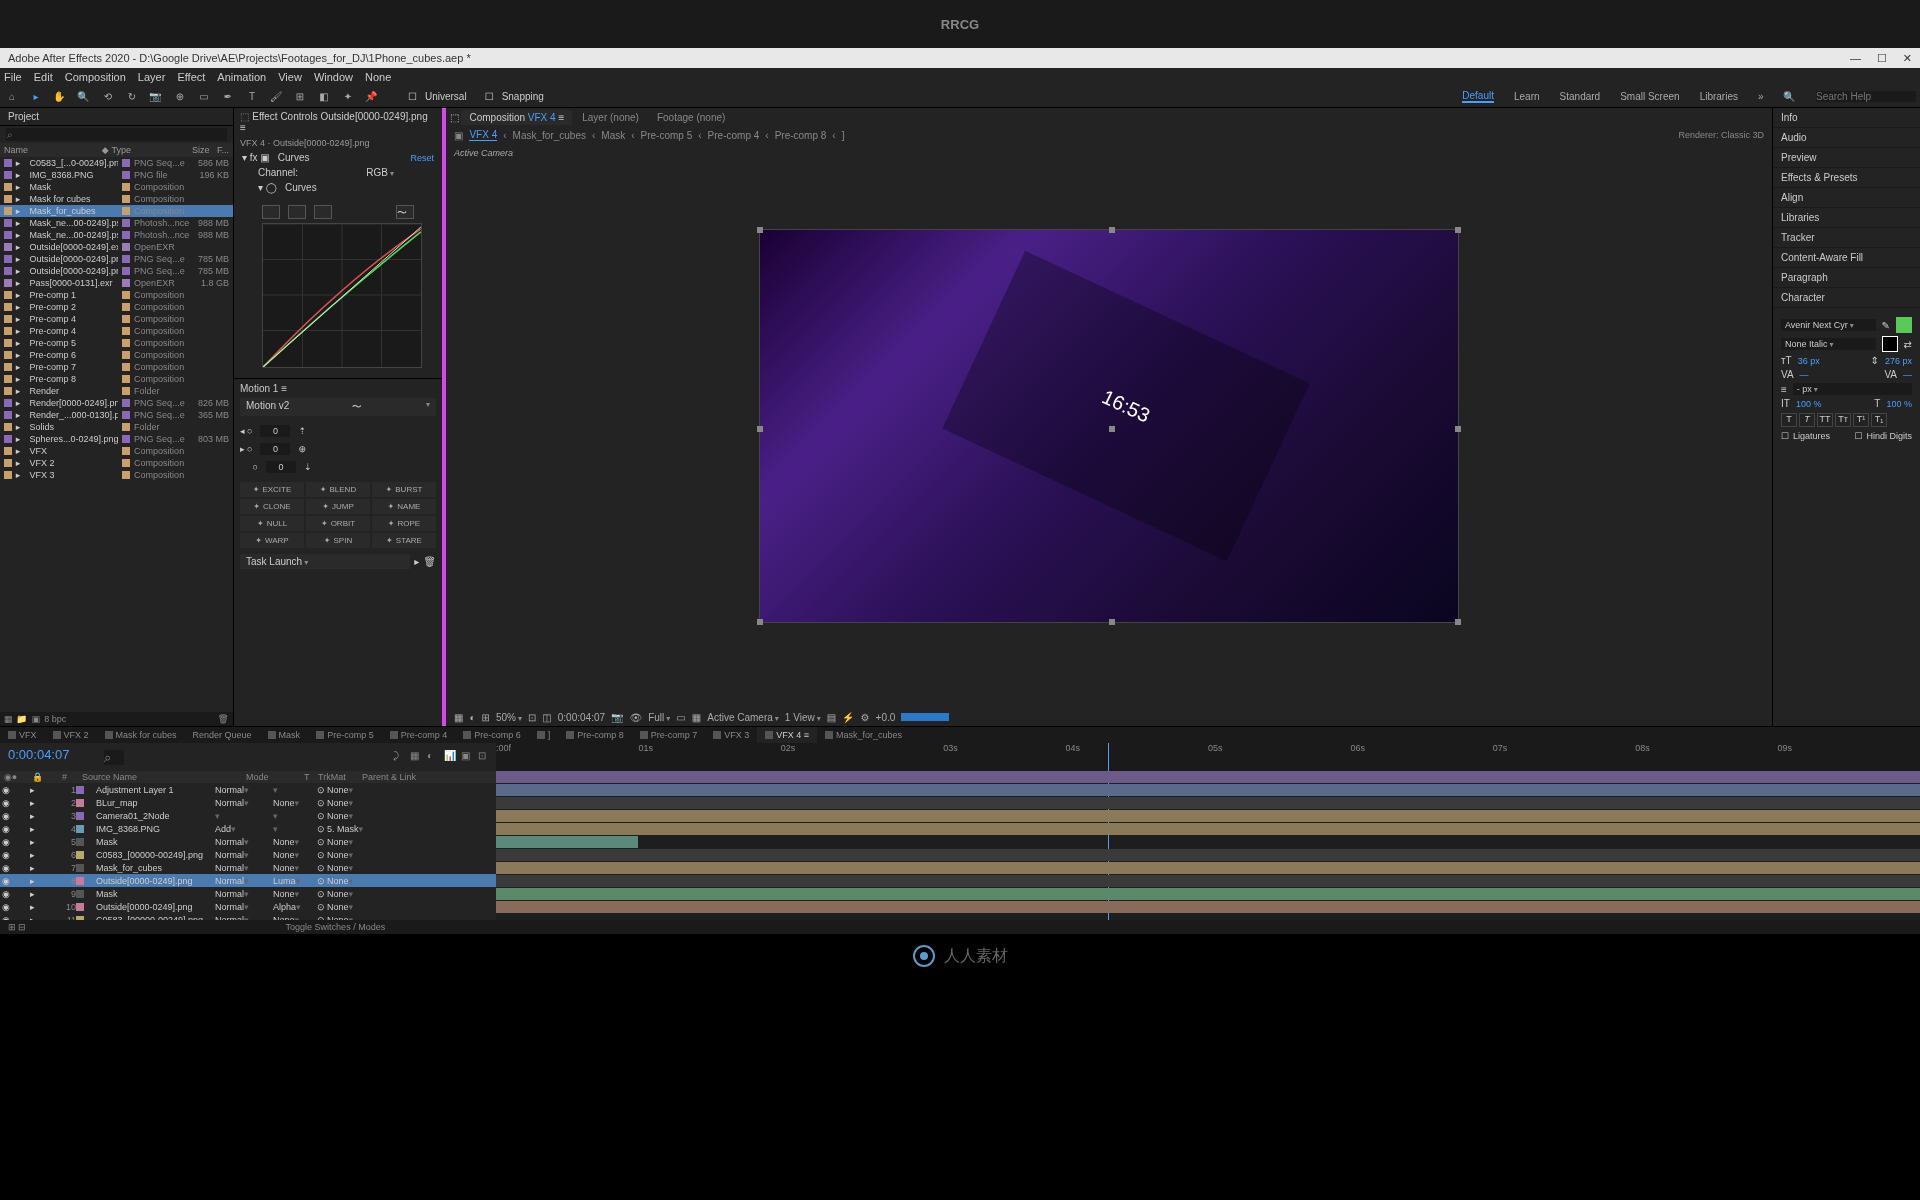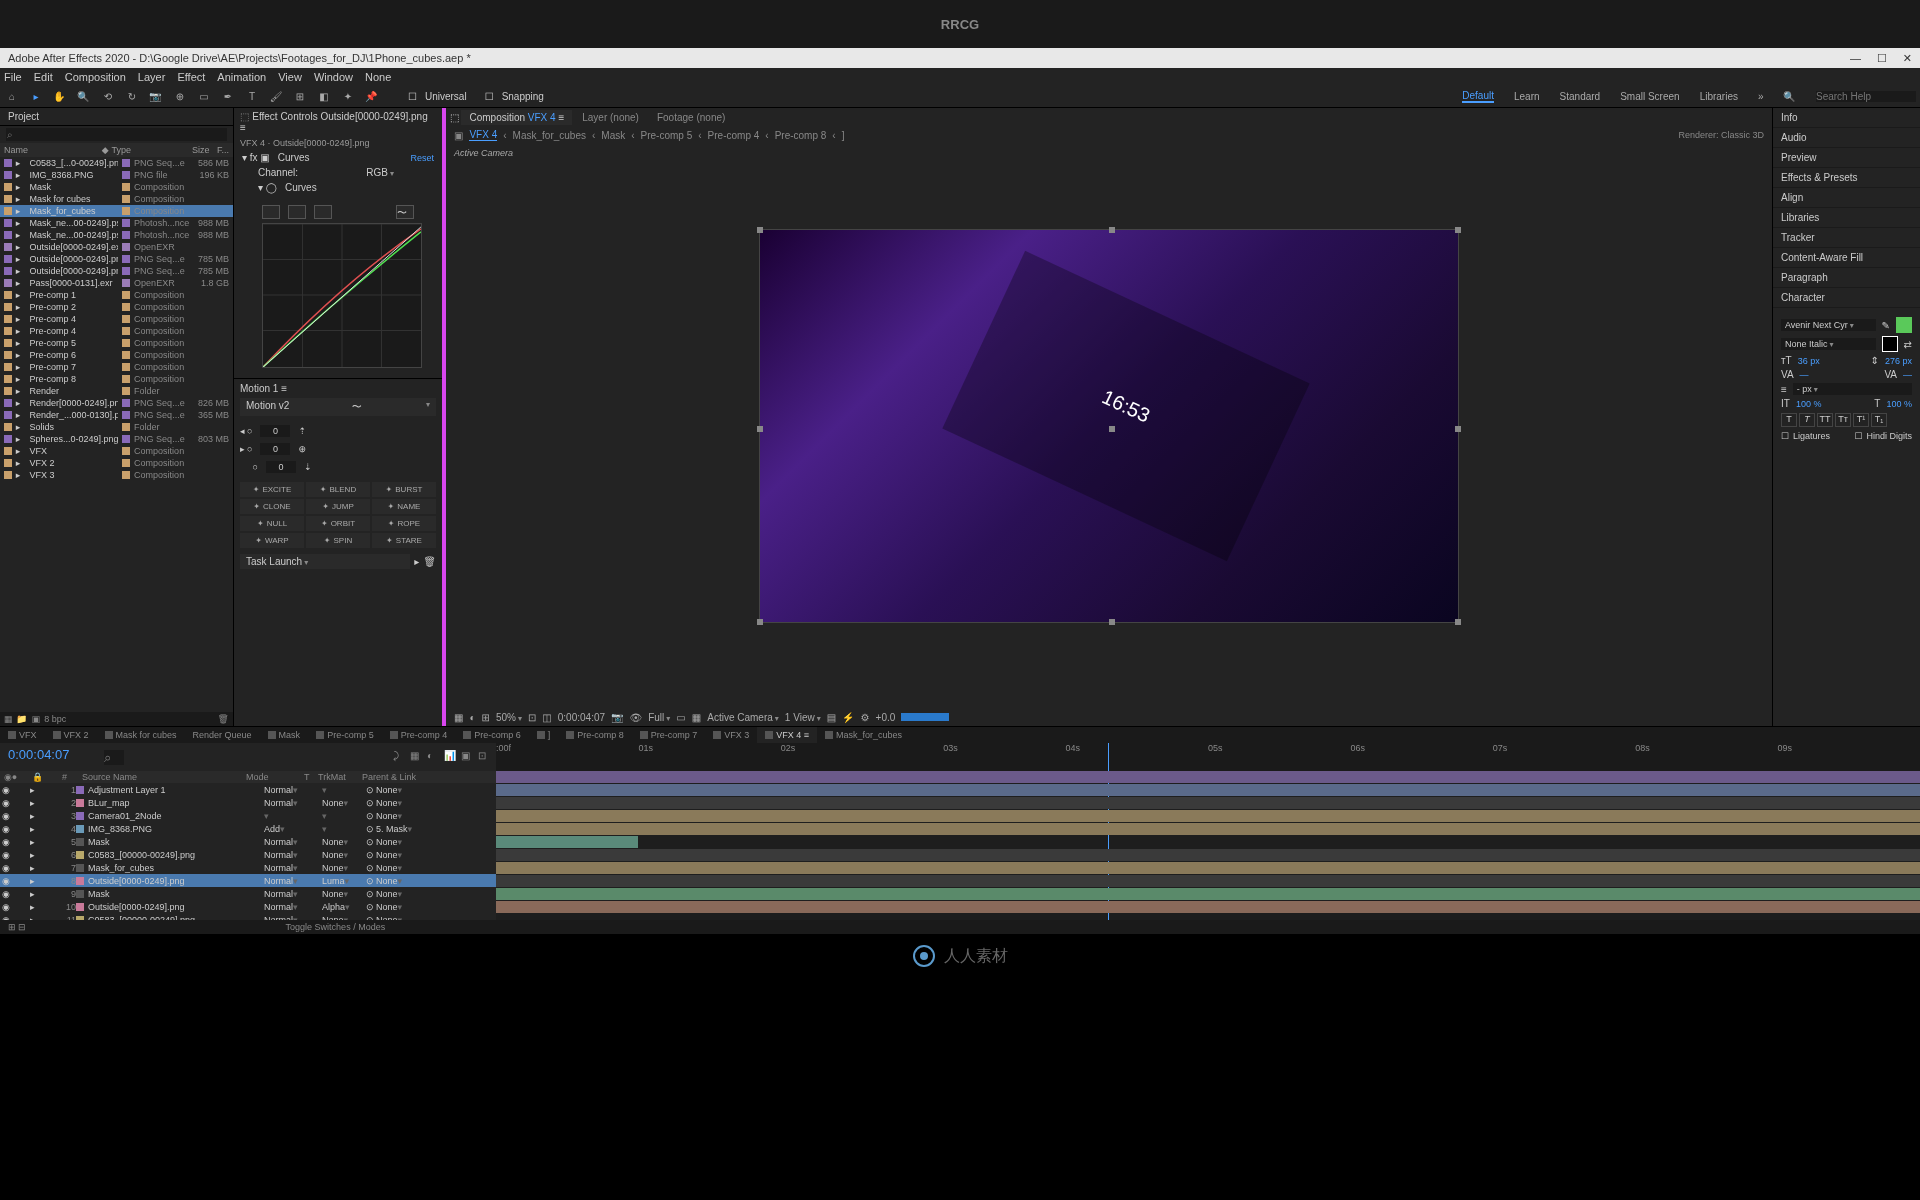--- a/index.html
+++ b/index.html
@@ -103,21 +103,21 @@
 .tl-layers-wrap { display: flex; flex: 1; overflow: hidden; }
 .tl-layers-left { width: 496px; overflow-y: auto; }
 .tl-layers-right { flex: 1; position: relative; background: #1e1e1e; }
 .tl-cols { display: flex; font-size: 9px; background: #2a2a2a; padding: 1px 4px; color: #888; }
 .layer-row { display: flex; align-items: center; font-size: 9px; padding: 0 2px; height: 13px; }
 .layer-row.selected { background: #4a7aaf; }
 .layer-row .vis { width: 28px; display: flex; gap: 2px; }
 .layer-row .toggles { width: 30px; }
 .layer-row .num { width: 16px; text-align: right; color: #888; }
 .layer-row .sw { width: 8px; height: 8px; }
-.layer-row .name { width: 180px; padding-left: 4px; }
+.layer-row .name { width: 131px; padding-left: 12px; }
 .layer-row .mode { width: 58px; }
 .layer-row .trk { width: 44px; }
 .layer-row .par { width: 58px; }
 .layer-bar { position: absolute; height: 12px; left: 0; right: 0; }
 .bar-purple { background: #6b5a8a; }
 .bar-blue { background: #5a6a8a; }
 .bar-tan { background: #8a7a5a; }
 .bar-teal { background: #5a8a7a; }
 .bar-green { background: #5a8a6a; }
 .bar-brown { background: #8a6a5a; }

